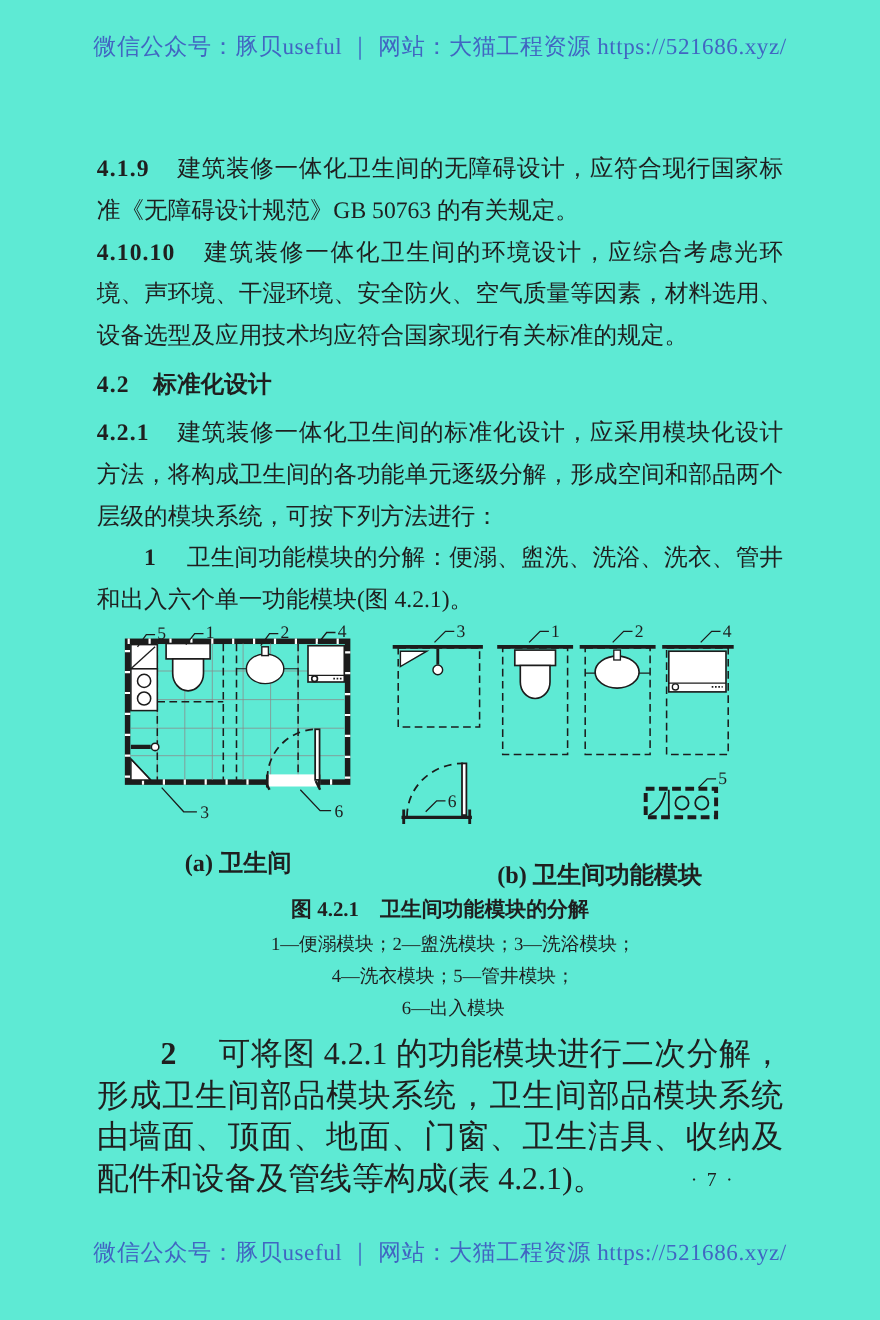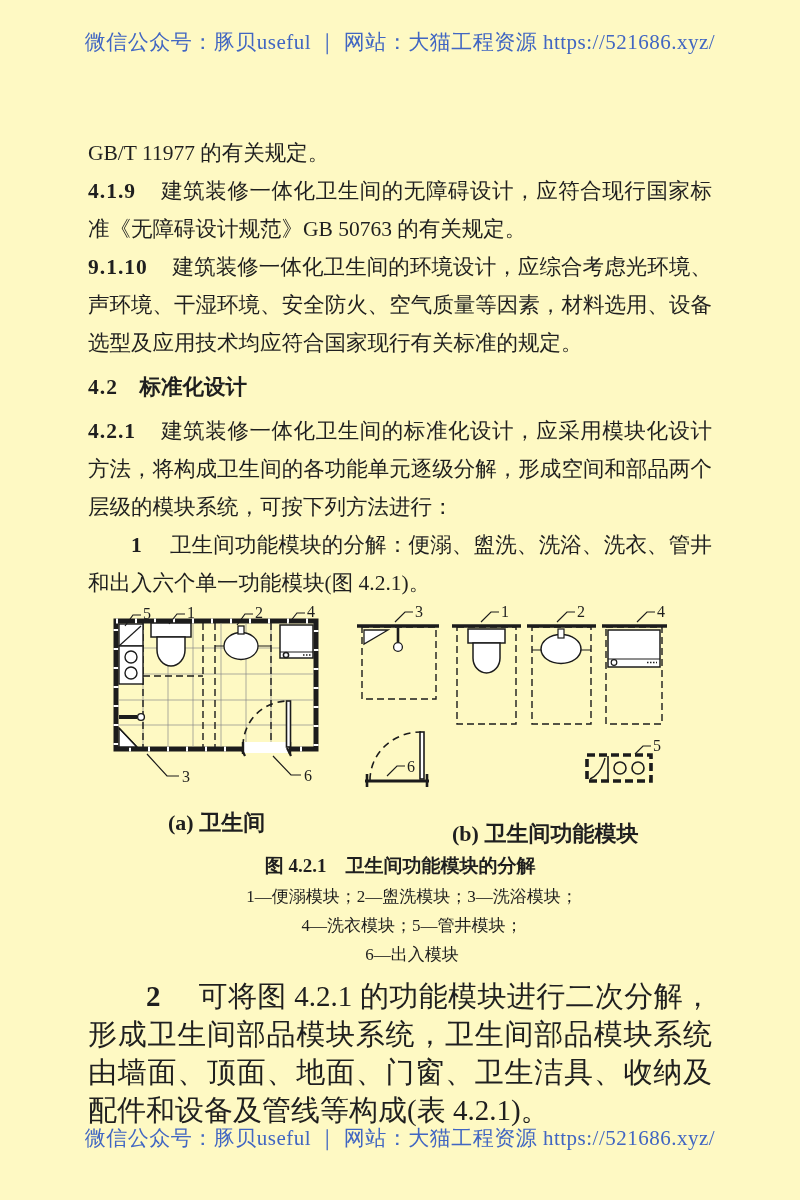--- a/index.html
+++ b/index.html
@@ -1,19 +1,19 @@
 <!DOCTYPE html>
 <html><head>
 <meta charset="utf-8">
 <style>
   html,body{margin:0;padding:0;background:#ffffff;}
   .page{
     position:relative;
     width:800px;height:1200px;
-    background:#fef9c3;
+    background:#5eead4;
     font-family:"Liberation Serif","DejaVu Serif",serif;
     color:#1f1f1f;
     overflow:hidden;
   }
   .watermark{
     position:absolute;left:0;width:100%;
     text-align:center;
     font-size:21px;
     letter-spacing:0.5px;
   }
@@ -81,23 +81,22 @@
   }
 </style>
 </head>
 <body>
 
 <div class="page">
 
   <div class="watermark wm-top" style="color: rgb(65, 102, 194);">微信公众号：豚贝useful ｜ 网站：大猫工程资源 https://521686.xyz/</div>
 
   <div class="body-text">
-    <p class="para"><span>GB/T 11977 的有关规定。</span></p>
     <p class="para"><span class="pnum">4.1.9</span><span>建筑装修一体化卫生间的无障碍设计，应符合现行国家标准《无障碍设计规范》GB 50763 的有关规定。</span></p>
-    <p class="para"><span class="pnum">9.1.10</span><span>建筑装修一体化卫生间的环境设计，应综合考虑光环境、声环境、干湿环境、安全防火、空气质量等因素，材料选用、设备选型及应用技术均应符合国家现行有关标准的规定。</span></p>
+    <p class="para"><span class="pnum">4.10.10</span><span>建筑装修一体化卫生间的环境设计，应综合考虑光环境、声环境、干湿环境、安全防火、空气质量等因素，材料选用、设备选型及应用技术均应符合国家现行有关标准的规定。</span></p>
     <div class="sec-heading"><span class="hnum">4.2</span><span>标准化设计</span></div>
     <p class="para"><span class="pnum">4.2.1</span><span>建筑装修一体化卫生间的标准化设计，应采用模块化设计方法，将构成卫生间的各功能单元逐级分解，形成空间和部品两个层级的模块系统，可按下列方法进行：</span></p>
     <p class="para item"><span class="inum">1</span><span>卫生间功能模块的分解：便溺、盥洗、洗浴、洗衣、管井和出入六个单一功能模块(图 4.2.1)。</span></p>
   </div>
 
   <div class="figure-area">
 
     <svg class="svg-plan" width="232" height="190" viewBox="0 0 232 190">
       <g stroke="#1c1c1c" fill="none">
 

